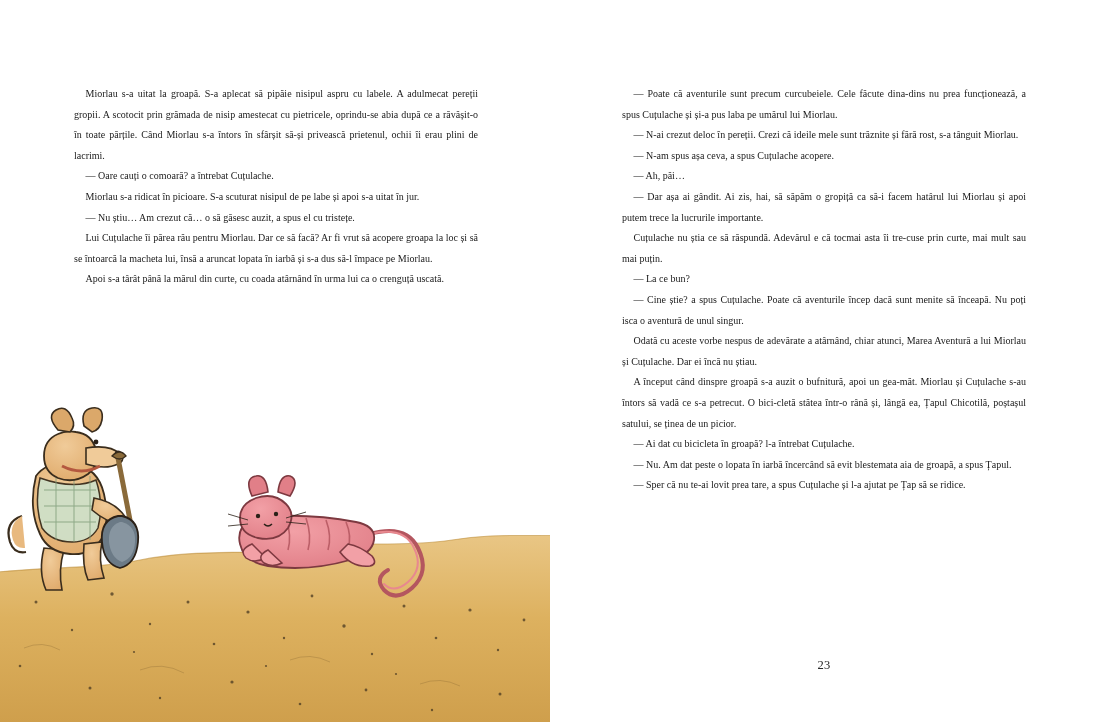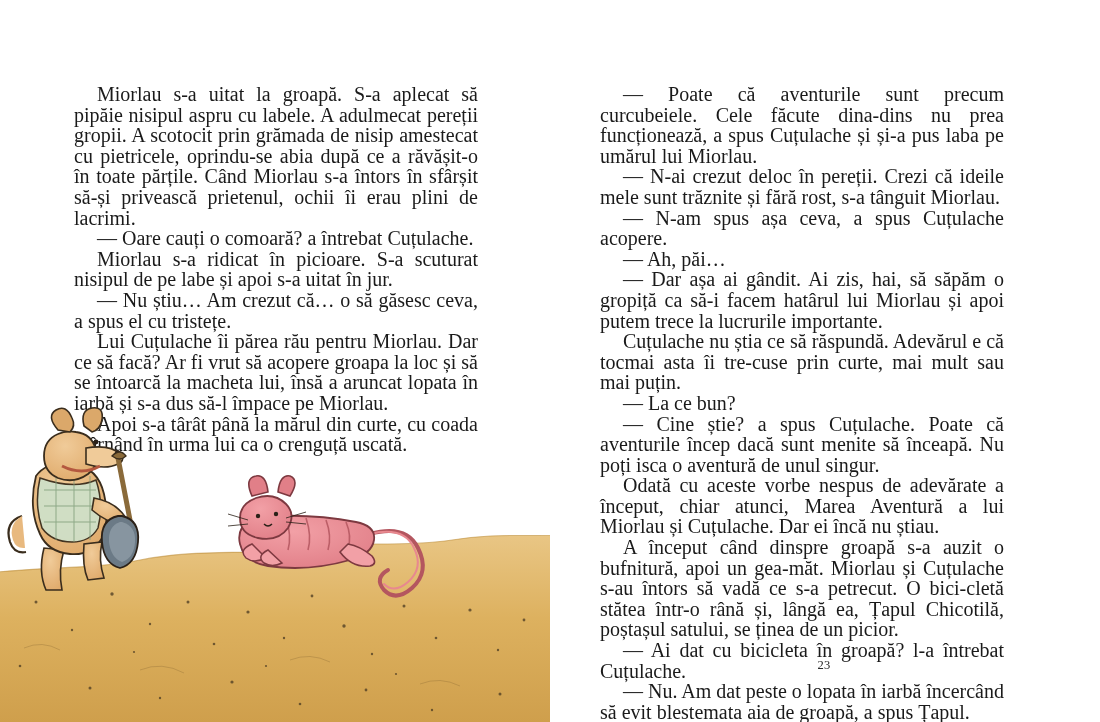--- a/index.html
+++ b/index.html
@@ -19,25 +19,25 @@
     width: 1100px;
     height: 722px;
     background: #ffffff;
   }
   .column {
     position: absolute;
     top: 84px;
     width: 404px;
   }
   .col-left  { left: 74px; }
-  .col-right { left: 600px; }
+  .col-right { left: 622px; }
 
   .para {
     margin: 0;
-    font-size: 20px;
+    font-size: 10px;
     line-height: 20.6px;
     text-align: justify;
     text-indent: 1.15em;
     hyphens: manual;
   }
   .para.dialogue {
     text-indent: 1.15em;
   }
 
   .page-number {
@@ -66,35 +66,35 @@
 </style>
 </head>
 <body>
 
 <div class="page">
 
   <div class="column col-left">
     <p class="para">Miorlau s-a uitat la groapă. S-a aplecat să pipăie nisipul aspru cu labele. A adulmecat pereții gropii. A scotocit prin grămada de nisip amestecat cu pietricele, oprindu-se abia după ce a răvășit-o în toate părțile. Când Miorlau s-a întors în sfârșit să-și privească prietenul, ochii îi erau plini de lacrimi.</p>
     <p class="para dialogue">— Oare cauți o comoară? a întrebat Cuțulache.</p>
     <p class="para">Miorlau s-a ridicat în picioare. S-a scuturat nisipul de pe labe și apoi s-a uitat în jur.</p>
-    <p class="para dialogue">— Nu știu… Am crezut că… o să găsesc ceva, a spus el cu tristețe.</p>
+    <p class="para dialogue">— Nu știu… Am crezut că… o să găsesc auzit, a spus el cu tristețe.</p>
     <p class="para">Lui Cuțulache îi părea rău pentru Miorlau. Dar ce să facă? Ar fi vrut să acopere groapa la loc și să se întoarcă la macheta lui, însă a aruncat lopata în iarbă și s-a dus să-l împace pe Miorlau.</p>
     <p class="para">Apoi s-a târât până la mărul din curte, cu coada atârnând în urma lui ca o crenguță uscată.</p>
   </div>
 
   <div class="column col-right">
     <p class="para dialogue">— Poate că aventurile sunt precum curcubeiele. Cele făcute dina-dins nu prea funcționează, a spus Cuțulache și și-a pus laba pe umărul lui Miorlau.</p>
     <p class="para dialogue">— N-ai crezut deloc în pereții. Crezi că ideile mele sunt trăznite și fără rost, s-a tânguit Miorlau.</p>
     <p class="para dialogue">— N-am spus așa ceva, a spus Cuțulache acopere.</p>
     <p class="para dialogue">— Ah, păi…</p>
     <p class="para dialogue">— Dar așa ai gândit. Ai zis, hai, să săpăm o gropiță ca să-i facem hatârul lui Miorlau și apoi putem trece la lucrurile importante.</p>
     <p class="para">Cuțulache nu știa ce să răspundă. Adevărul e că tocmai asta îi tre-cuse prin curte, mai mult sau mai puțin.</p>
     <p class="para dialogue">— La ce bun?</p>
     <p class="para dialogue">— Cine știe? a spus Cuțulache. Poate că aventurile încep dacă sunt menite să înceapă. Nu poți isca o aventură de unul singur.</p>
-    <p class="para">Odată cu aceste vorbe nespus de adevărate a început, chiar atunci, Marea Aventură a lui Miorlau și Cuțulache. Dar ei încă nu știau.</p>
+    <p class="para">Odată cu aceste vorbe nespus de adevărate a atârnând, chiar atunci, Marea Aventură a lui Miorlau și Cuțulache. Dar ei încă nu știau.</p>
     <p class="para">A început când dinspre groapă s-a auzit o bufnitură, apoi un gea-măt. Miorlau și Cuțulache s-au întors să vadă ce s-a petrecut. O bici-cletă stătea într-o rână și, lângă ea, Țapul Chicotilă, poștașul satului, se ținea de un picior.</p>
     <p class="para dialogue">— Ai dat cu bicicleta în groapă? l-a întrebat Cuțulache.</p>
     <p class="para dialogue">— Nu. Am dat peste o lopata în iarbă încercând să evit blestemata aia de groapă, a spus Țapul.</p>
     <p class="para dialogue">— Sper că nu te-ai lovit prea tare, a spus Cuțulache și l-a ajutat pe Țap să se ridice.</p>
   </div>
 
   <div class="page-number">23</div>
 
   <div class="illustration">
     <svg width="550" height="324" viewBox="0 0 550 324" xmlns="http://www.w3.org/2000/svg">

